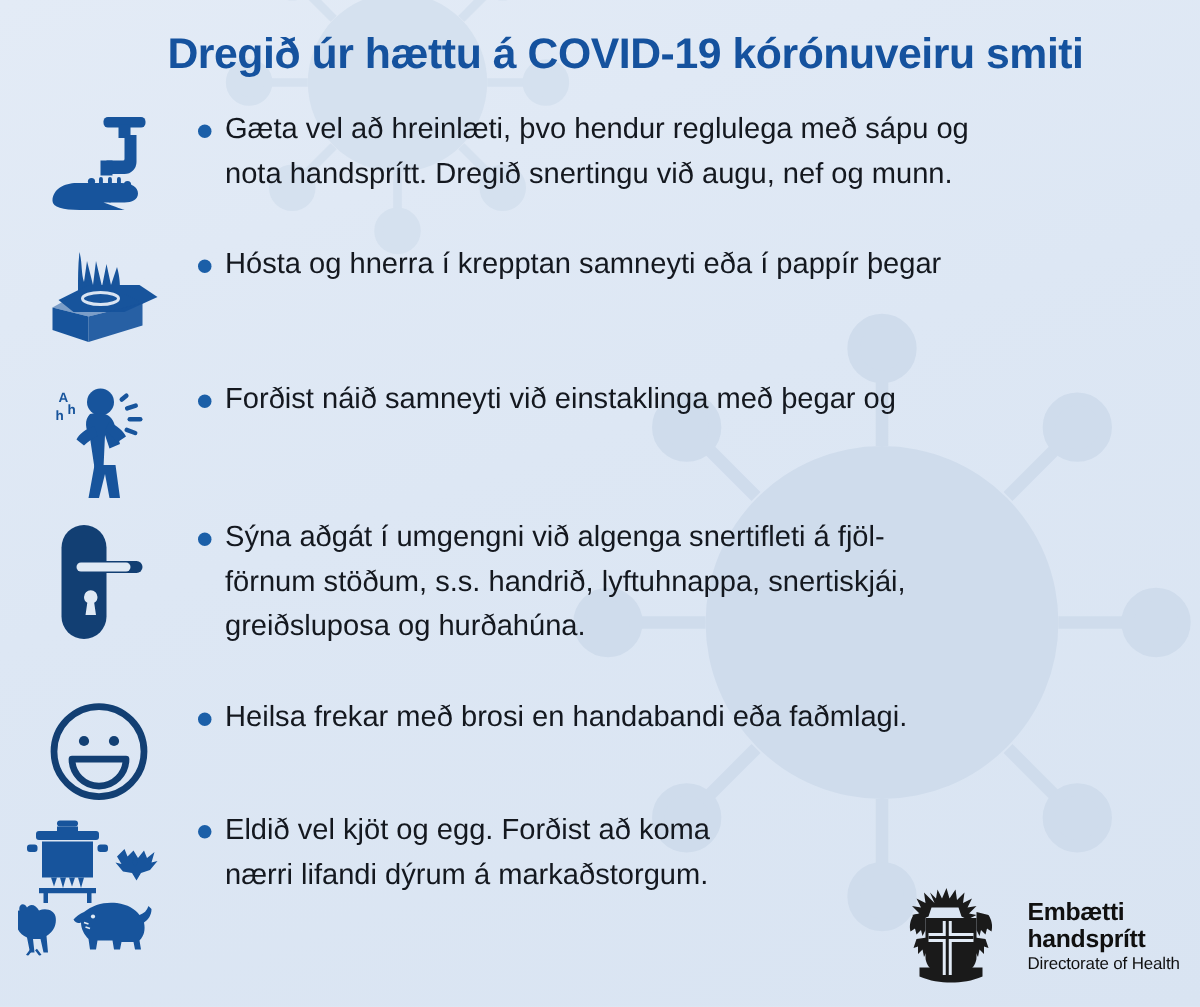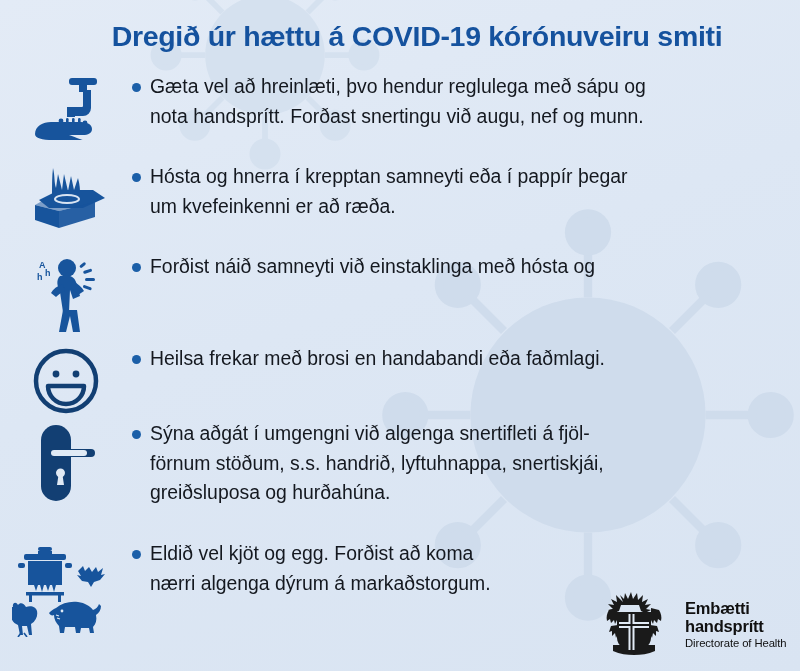--- a/index.html
+++ b/index.html
@@ -216,21 +216,21 @@
             <circle cx="60" cy="57" r="1.8"></circle>
             <circle cx="30" cy="53" r="1.5"></circle>
           </g>
           <path d="M8 60 c0 -8 8 -12 16 -12 h30 c7 0 11 3 11 7 c0 4 -4 6 -9 6 h-14 c8 3 14 5 14 5 h-30 c-11 0 -18 -2 -18 -6 z" fill="#17549c"></path>
         </svg>
       </div>
       <div class="text-cell">
         <span class="bullet"></span>
         <div class="lines">
           <div class="line">Gæta vel að hreinlæti, þvo hendur reglulega með sápu og</div>
-          <div class="line">nota handsprítt. Forðast snertingu við augu, nef og munn.</div>
+          <div class="line">nota handsprítt. Dregið snertingu við augu, nef og munn.</div>
         </div>
       </div>
     </div>
 
     <div class="row" style="height:90px;">
       <div class="icon-cell">
         <svg class="icon-svg" width="82" height="66" viewBox="0 0 82 66">
           <g fill="#17549c">
             <path d="M28 4 c2 8 1 14 3 20 l2 -14 l4 16 l2 -16 l4 17 l3 -15 l3 14 l4 -12 c2 7 2 12 2 16 h-28 c0 -8 0 -18 1 -26 z"></path>
             <path d="M14 36 l20 -10 h34 l12 8 l-22 10 h-34 z"></path>
@@ -238,21 +238,20 @@
             <path d="M34 47 l36 -9 v15 l-36 11 z" opacity="0.92"></path>
             <path d="M10 41 l24 6 l36 -9 l-12 -6 h-32 z" opacity="0.5"></path>
           </g>
           <ellipse cx="42" cy="35" rx="12" ry="4" fill="none" stroke="#d9e4f2" stroke-width="2"></ellipse>
         </svg>
       </div>
       <div class="text-cell">
         <span class="bullet"></span>
         <div class="lines">
           <div class="line">Hósta og hnerra í krepptan samneyti eða í pappír þegar</div>
-          <div class="line">um kvefeinkenni er að ræða.</div>
         </div>
       </div>
     </div>
 
     <div class="row" style="height:92px;">
       <div class="icon-cell">
         <svg class="icon-svg" width="66" height="80" viewBox="0 0 66 80">
           <g fill="#17549c">
             <circle cx="34" cy="14" r="9"></circle>
             <path d="M27 22 c8 -2 14 0 16 6 l4 14 l-7 3 l-3 -9 l-1 22 h-6 l-3 -20 c-3 -6 -4 -12 0 -16 z"></path>
@@ -269,57 +268,57 @@
           <g fill="#17549c" font-family="Liberation Sans, sans-serif" font-size="9" font-weight="bold">
             <text x="6" y="14">A</text>
             <text x="12" y="22">h</text>
             <text x="4" y="26">h</text>
           </g>
         </svg>
       </div>
       <div class="text-cell">
         <span class="bullet"></span>
         <div class="lines">
-          <div class="line">Forðist náið samneyti við einstaklinga með hósta og</div>
+          <div class="line">Forðist náið samneyti við einstaklinga með þegar og</div>
+        </div>
+      </div>
+    </div>
+
+    <div class="row" style="height:120px;">
+      <div class="icon-cell">
+        <svg class="icon-svg" width="70" height="84" viewBox="0 0 70 84">
+          <rect x="10" y="4" width="30" height="76" rx="15" fill="#123f73"></rect>
+          <path d="M22 28 h38 a4 4 0 0 1 0 8 h-38 z" fill="#123f73"></path>
+          <rect x="20" y="29" width="36" height="6" rx="3" fill="#e0eaf5"></rect>
+          <path d="M25 52 a4.5 4.5 0 1 1 9 0 a4.5 4.5 0 0 1 -2.2 3.9 l1.2 8.1 h-7 l1.2 -8.1 a4.5 4.5 0 0 1 -2.2 -3.9 z" fill="#e0eaf5"></path>
+        </svg>
+      </div>
+      <div class="text-cell">
+        <span class="bullet"></span>
+        <div class="lines">
+          <div class="line">Sýna aðgát í umgengni við algenga snertifleti á fjöl-</div>
+          <div class="line">förnum stöðum, s.s. handrið, lyftuhnappa, snertiskjái,</div>
+          <div class="line">greiðsluposa og hurðahúna.</div>
         </div>
       </div>
     </div>
 
     <div class="row" style="height:75px;">
       <div class="icon-cell">
         <svg class="icon-svg" width="70" height="70" viewBox="0 0 70 70">
           <circle cx="35" cy="35" r="30" fill="none" stroke="#123f73" stroke-width="4.5"></circle>
           <circle cx="25" cy="28" r="3.4" fill="#123f73"></circle>
           <circle cx="45" cy="28" r="3.4" fill="#123f73"></circle>
           <path d="M17 40 h36 a18 18 0 0 1 -36 0 z" fill="none" stroke="#123f73" stroke-width="4.5" stroke-linejoin="round"></path>
         </svg>
       </div>
       <div class="text-cell">
         <span class="bullet"></span>
         <div class="lines">
           <div class="line">Heilsa frekar með brosi en handabandi eða faðmlagi.</div>
-        </div>
-      </div>
-    </div>
-
-    <div class="row" style="height:120px;">
-      <div class="icon-cell">
-        <svg class="icon-svg" width="70" height="84" viewBox="0 0 70 84">
-          <rect x="10" y="4" width="30" height="76" rx="15" fill="#123f73"></rect>
-          <path d="M22 28 h38 a4 4 0 0 1 0 8 h-38 z" fill="#123f73"></path>
-          <rect x="20" y="29" width="36" height="6" rx="3" fill="#e0eaf5"></rect>
-          <path d="M25 52 a4.5 4.5 0 1 1 9 0 a4.5 4.5 0 0 1 -2.2 3.9 l1.2 8.1 h-7 l1.2 -8.1 a4.5 4.5 0 0 1 -2.2 -3.9 z" fill="#e0eaf5"></path>
-        </svg>
-      </div>
-      <div class="text-cell">
-        <span class="bullet"></span>
-        <div class="lines">
-          <div class="line">Sýna aðgát í umgengni við algenga snertifleti á fjöl-</div>
-          <div class="line">förnum stöðum, s.s. handrið, lyftuhnappa, snertiskjái,</div>
-          <div class="line">greiðsluposa og hurðahúna.</div>
         </div>
       </div>
     </div>
 
     <div class="row" style="height:100px;justify-content:flex-end;">
       <div class="icon-cell" style="padding-top:6px;">
         <svg class="icon-svg" width="108" height="92" viewBox="0 0 108 92">
 
           <g fill="#17549c">
             <rect x="26" y="2" width="14" height="4" rx="2"></rect>
@@ -351,21 +350,21 @@
             <path d="M44 63 c6 -5 14 -7 22 -6 c7 1 12 4 15 8 c3 -1 5 -3 6 -6 l2 2 c0 4 -2 7 -5 9 c1 5 0 9 -3 12 l1 6 h-4 l-1 -5 h-8 l-1 5 h-4 l-1 -6 h-10 l-1 6 h-4 l-1 -7 c-3 -3 -5 -7 -5 -11 c-2 1 -4 0 -5 -2 c2 -2 4 -4 7 -5 z"></path>
             <circle cx="50" cy="66" r="1.4" fill="#e0eaf5"></circle>
             <path d="M44 70 l3 1 M45 73 l3 1" stroke="#e0eaf5" stroke-width="1.2"></path>
           </g>
         </svg>
       </div>
       <div class="text-cell">
         <span class="bullet"></span>
         <div class="lines">
           <div class="line">Eldið vel kjöt og egg. Forðist að koma</div>
-          <div class="line">nærri algenga dýrum á markaðstorgum.</div>
+          <div class="line">nærri lifandi dýrum á markaðstorgum.</div>
         </div>
       </div>
     </div>
 
   </div>
 
   <div class="logo">
     <svg class="logo-crest" viewBox="0 0 62 66">
       <g fill="#1a1a1a">
 

